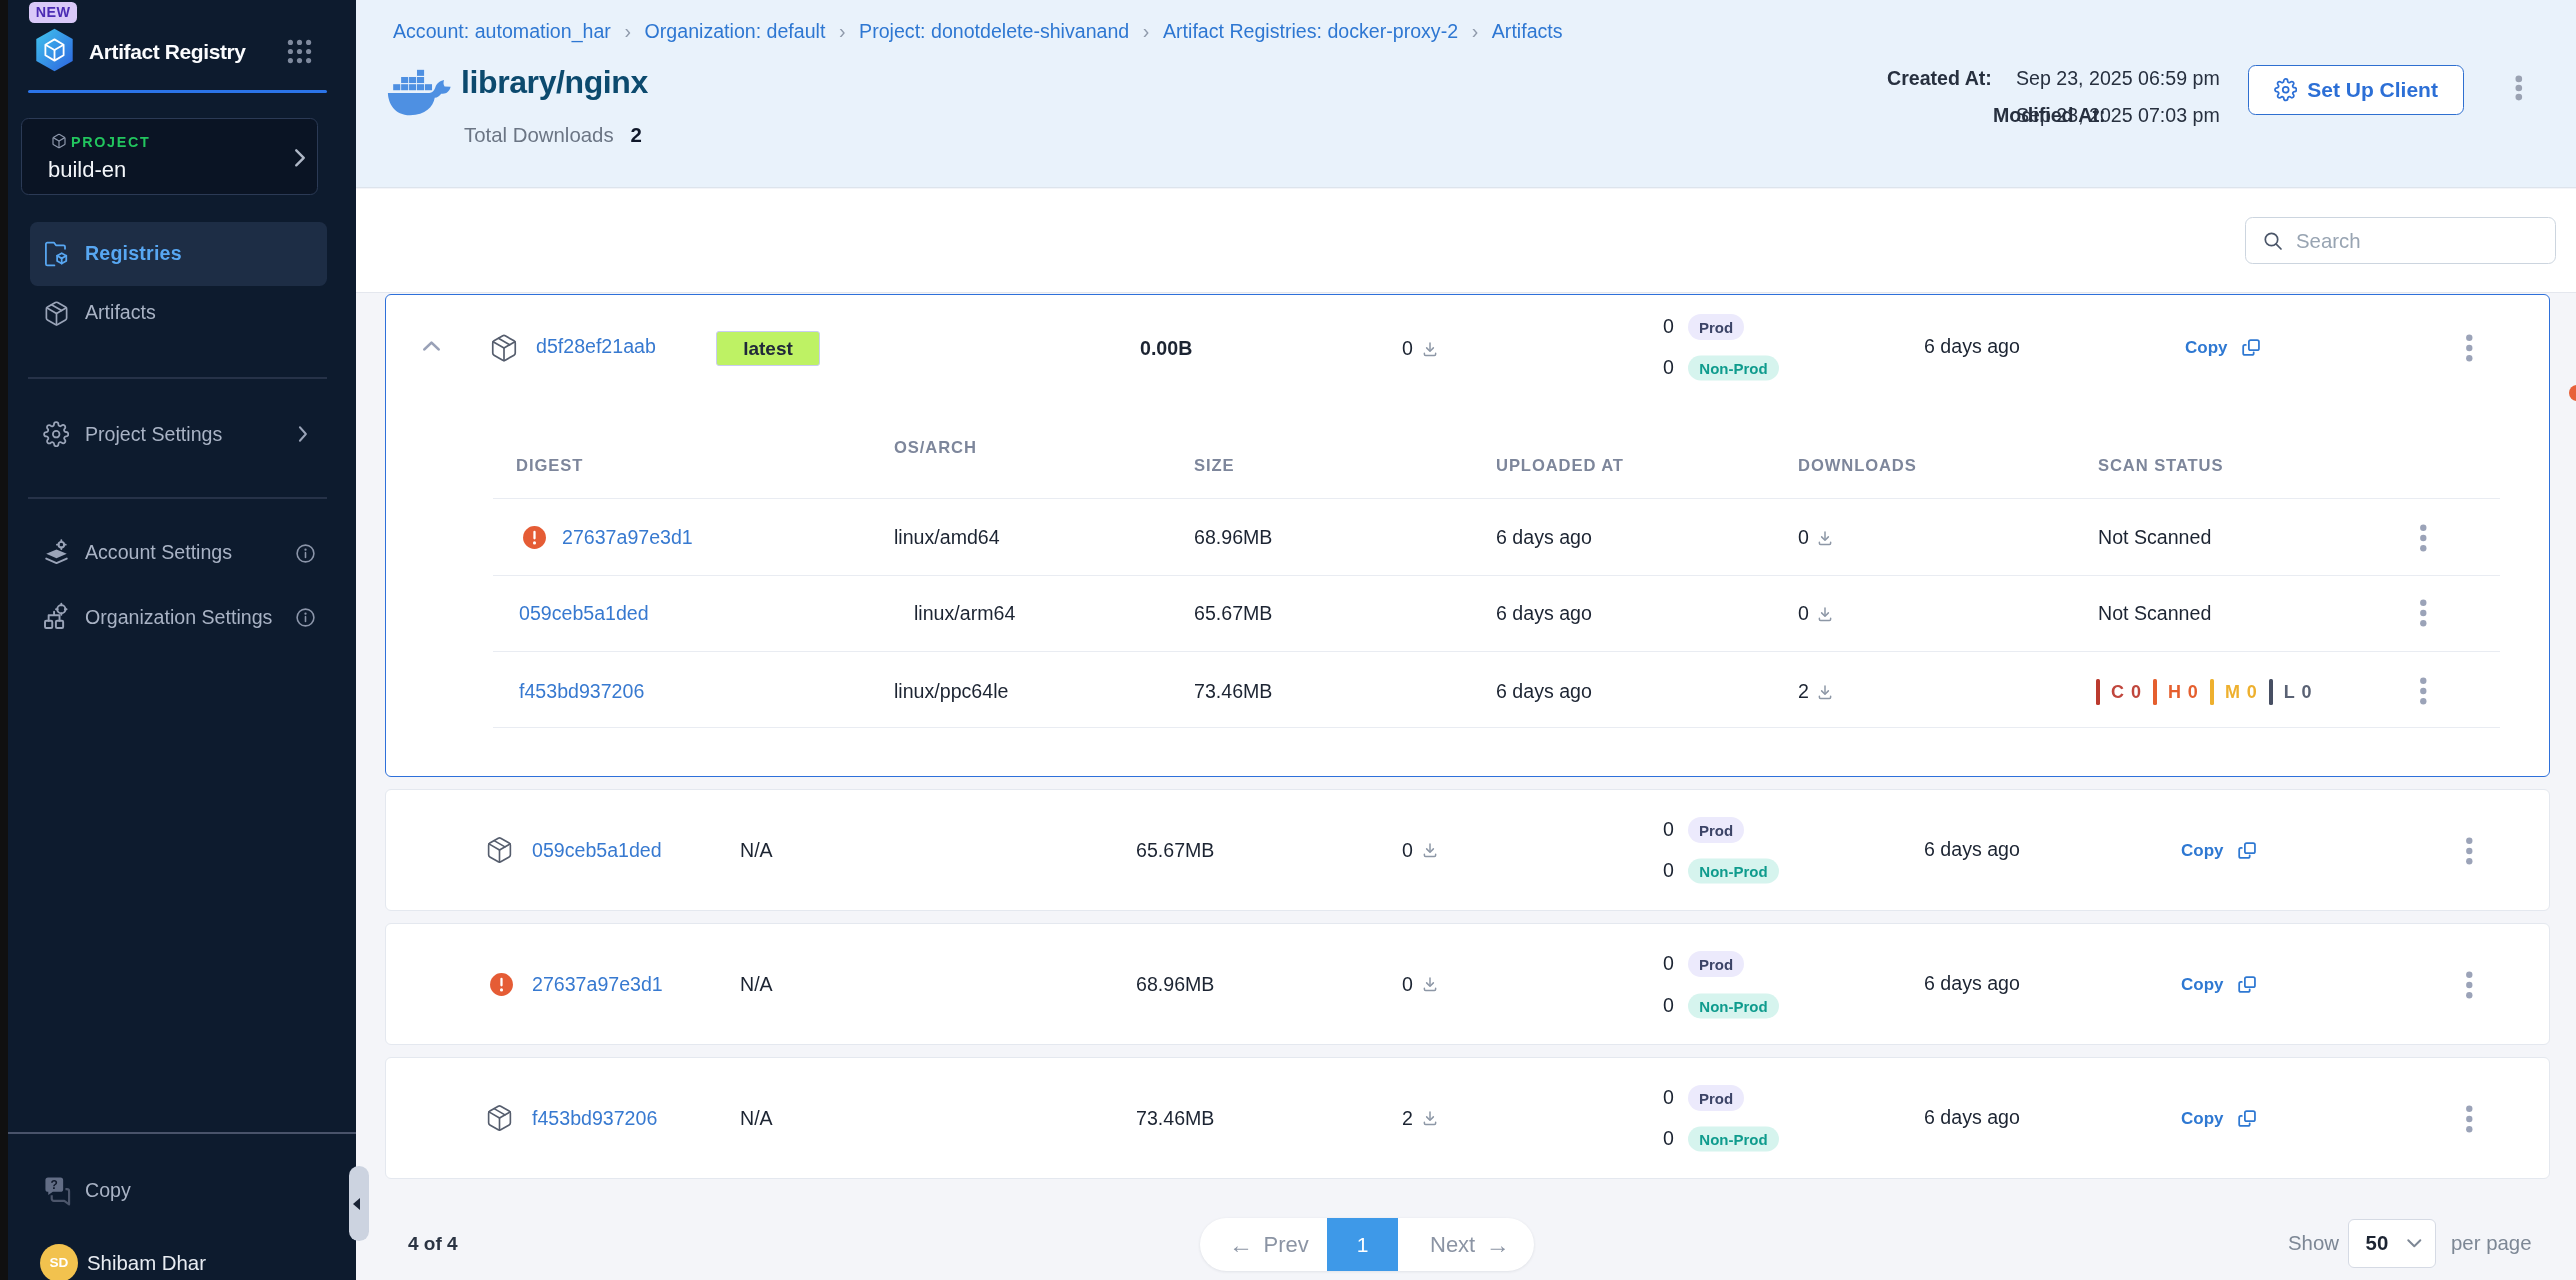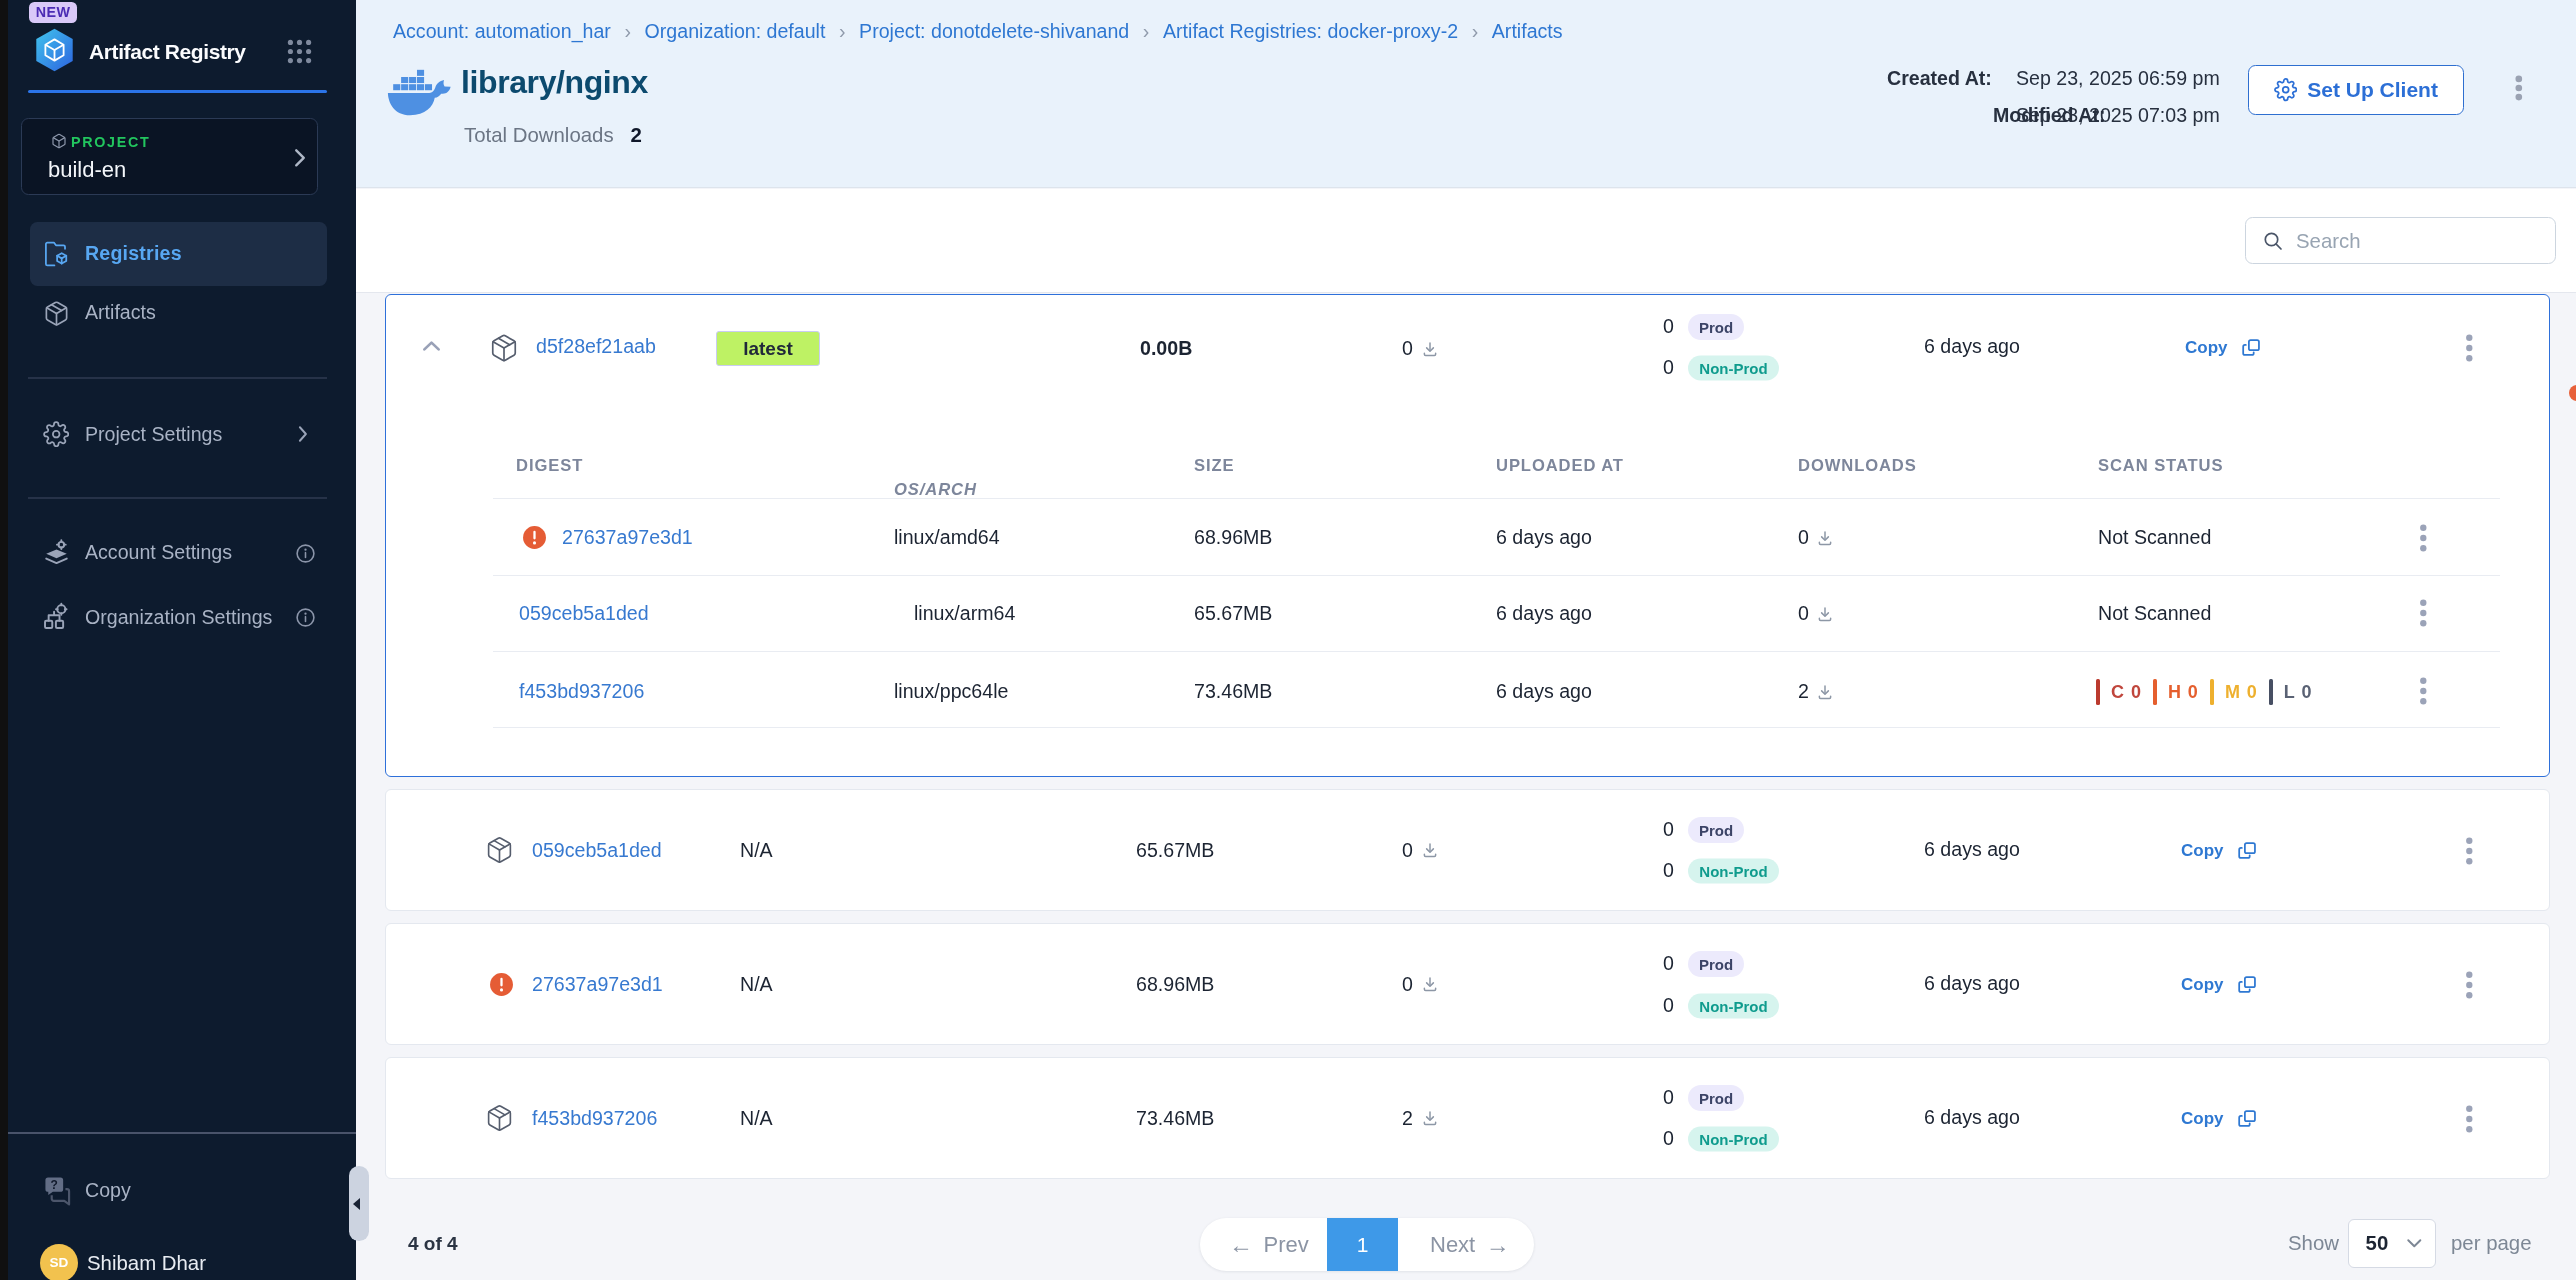--- a/index.html
+++ b/index.html
@@ -155,21 +155,21 @@
     </svg>
   <svg class="abs" style="left:2464px; top:334px;" width="10.6" height="28" viewBox="0 0 14 37">
       <g fill="#9ba3b8">
         <circle cx="7" cy="5" r="4.2"></circle>
         <circle cx="7" cy="18.5" r="4.2"></circle>
         <circle cx="7" cy="32" r="4.2"></circle>
       </g>
     </svg>
 
   <div class="th" style="left:516px; top:466px;">DIGEST</div>
-  <div class="th" style="left:894px; top:490px;font-style:italic;">OS/ARCH</div>
+  <div class="th" style="left:894px; top:448px;">OS/ARCH</div>
   <div class="th" style="left:1194px; top:466px;">SIZE</div>
   <div class="th" style="left:1496px; top:466px;">UPLOADED AT</div>
   <div class="th" style="left:1798px; top:466px;">DOWNLOADS</div>
   <div class="th" style="left:2098px; top:466px;">SCAN STATUS</div>
   <div class="hr-line" style="top:498px;"></div>
   <div class="hr-line" style="top:575px;"></div>
   <div class="hr-line" style="top:651px;"></div>
   <div class="hr-line" style="top:727px;"></div>
 
   <svg class="abs" style="left:522px; top:525px;" width="25" height="25" viewBox="0 0 24 24">

